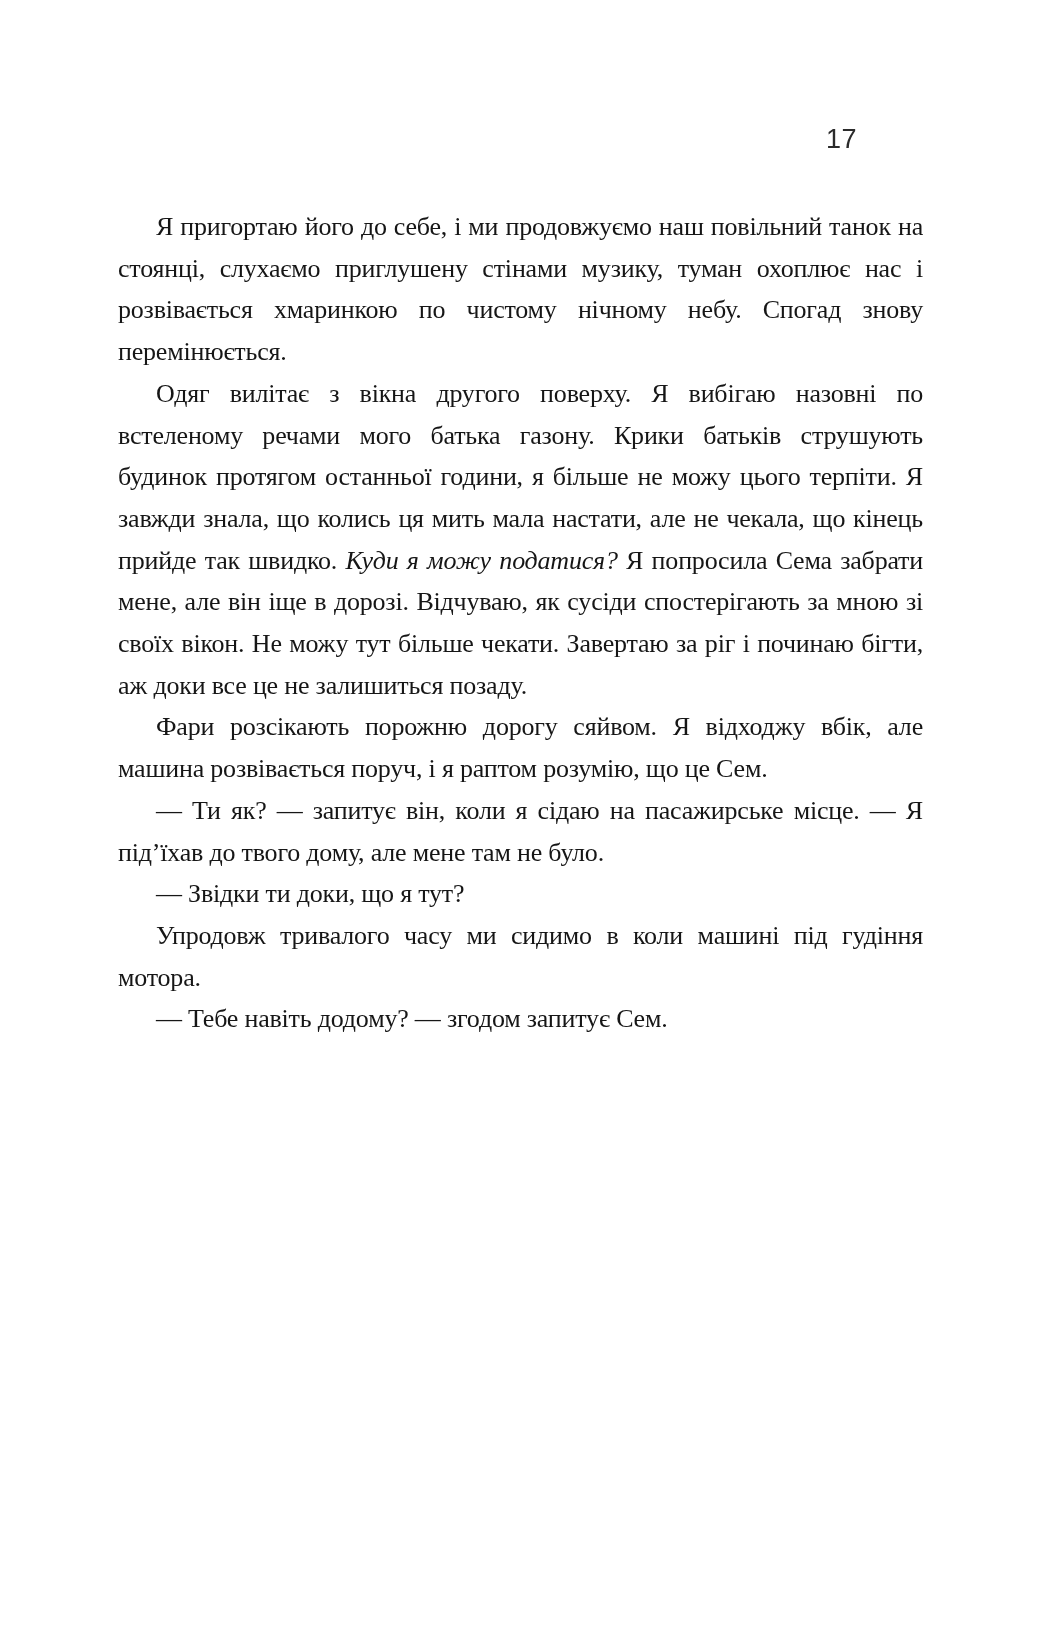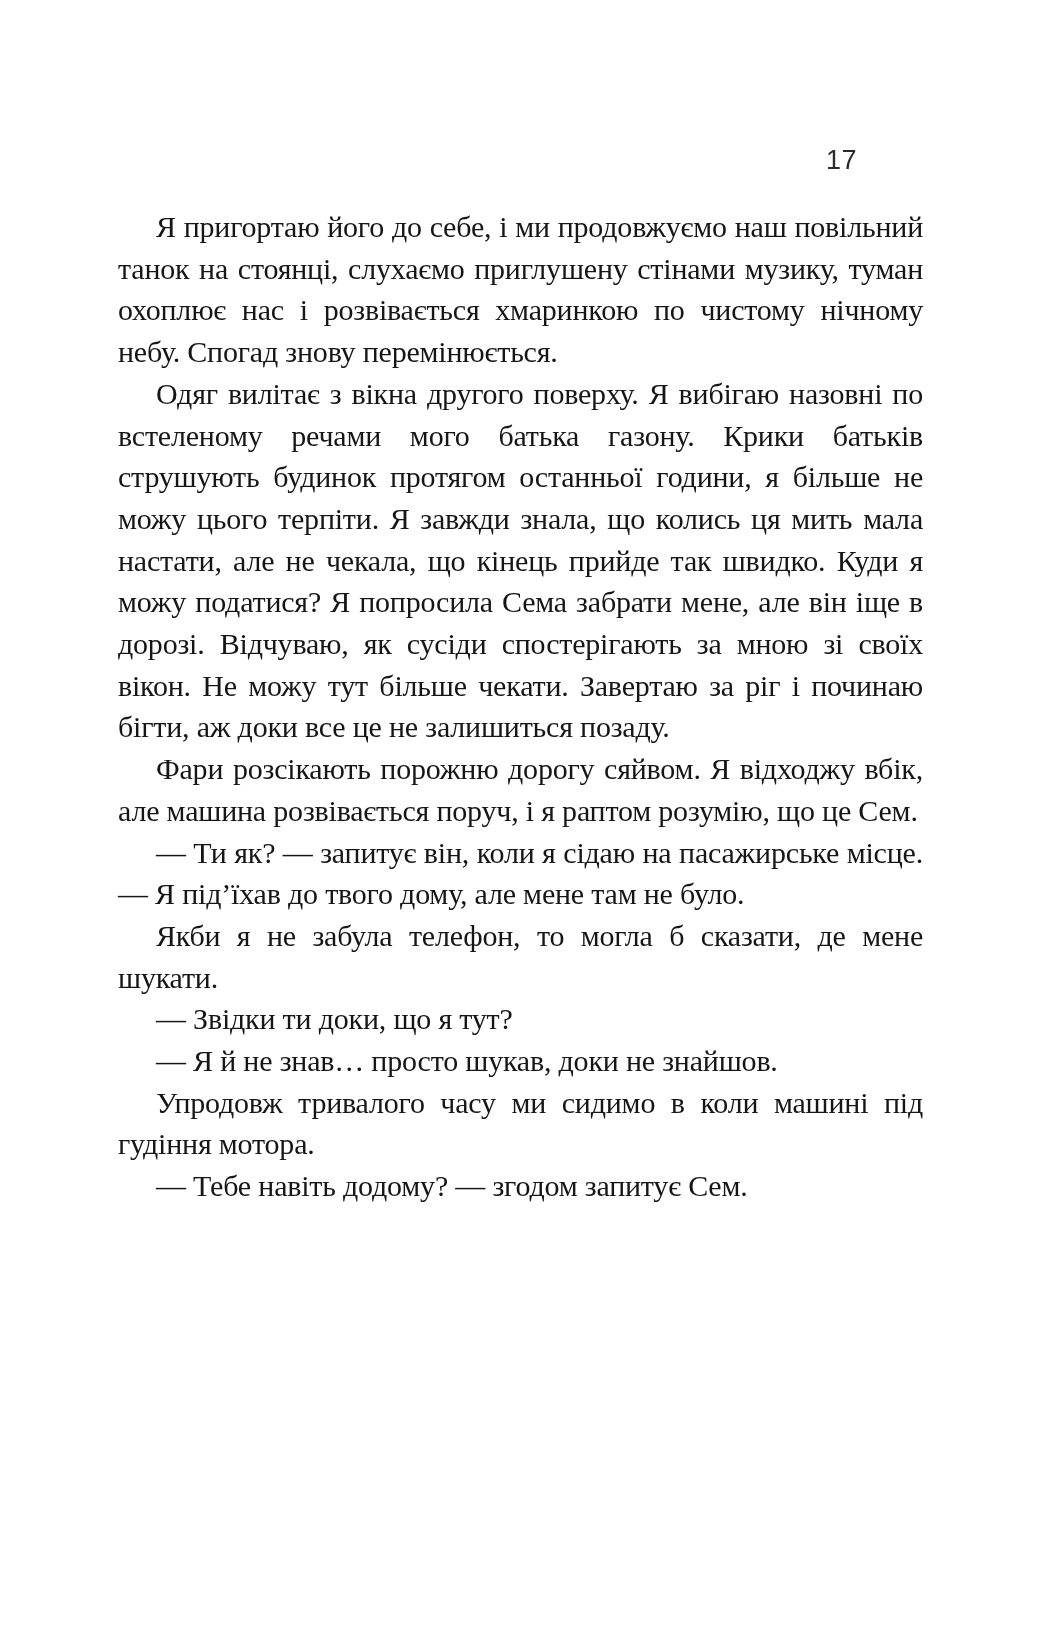--- a/index.html
+++ b/index.html
@@ -9,59 +9,58 @@
   }
   .book-page {
     position: relative;
     width: 1040px;
     height: 1630px;
     background: #ffffff;
     overflow: hidden;
   }
   .page-number {
     position: absolute;
-    top: 145px;
+    top: 124px;
     right: 183px;
     font-family: "Liberation Sans", sans-serif;
     font-size: 27px;
     font-weight: 400;
     color: #2b2b2b;
     letter-spacing: 0.5px;
   }
   .page-text {
     position: absolute;
     left: 118px;
     top: 206px;
     width: 805px;
     font-family: "Liberation Serif", "DejaVu Serif", serif;
-    font-size: 30px;
+    font-size: 26px;
     line-height: 41.7px;
     color: #161616;
     text-align: justify;
     letter-spacing: -0.2px;
     hyphens: auto;
     -webkit-hyphens: auto;
   }
   .page-text p {
     margin: 0;
     padding: 0;
     text-indent: 38px;
   }
   .page-text .seg-italic {
+    font-style: italic;
   }
 </style>
 </head>
 <body>
 
 <div class="book-page">
   <div class="page-number">17</div>
   <div class="page-text">
       <p><span>Я пригортаю його до себе, і ми продовжуємо наш повільний танок на стоянці, слухаємо приглушену стінами музику, туман охоплює нас і розвівається хмаринкою по чистому нічному небу. Спогад знову перемінюється.</span></p>
       <p><span>Одяг вилітає з вікна другого поверху. Я вибігаю назовні по встеленому речами мого батька газону. Крики батьків струшують будинок протягом останньої години, я більше не можу цього терпіти. Я завжди знала, що колись ця мить мала настати, але не чекала, що кінець прийде так швидко. </span><span class="seg-italic">Куди я можу податися?</span><span> Я попросила Сема забрати мене, але він іще в дорозі. Відчуваю, як сусіди спостерігають за мною зі своїх вікон. Не можу тут більше чекати. Завертаю за ріг і починаю бігти, аж доки все це не залишиться позаду.</span></p>
       <p><span>Фари розсікають порожню дорогу сяйвом. Я відходжу вбік, але машина розвівається поруч, і я раптом розумію, що це Сем.</span></p>
       <p><span>— Ти як? — запитує він, коли я сідаю на пасажирське місце. — Я під’їхав до твого дому, але мене там не було.</span></p>
-      <p><span>Якби я не забула телефон, то могла б сказати, де мене шукати.</span></p>
       <p><span>— Звідки ти доки, що я тут?</span></p>
-      <p><span>— Я й не знав… просто шукав, доки не знайшов.</span></p>
       <p><span>Упродовж тривалого часу ми сидимо в коли машині під гудіння мотора.</span></p>
       <p><span>— Тебе навіть додому? — згодом запитує Сем.</span></p>
     </div>
 </div>
 
 </body></html>

